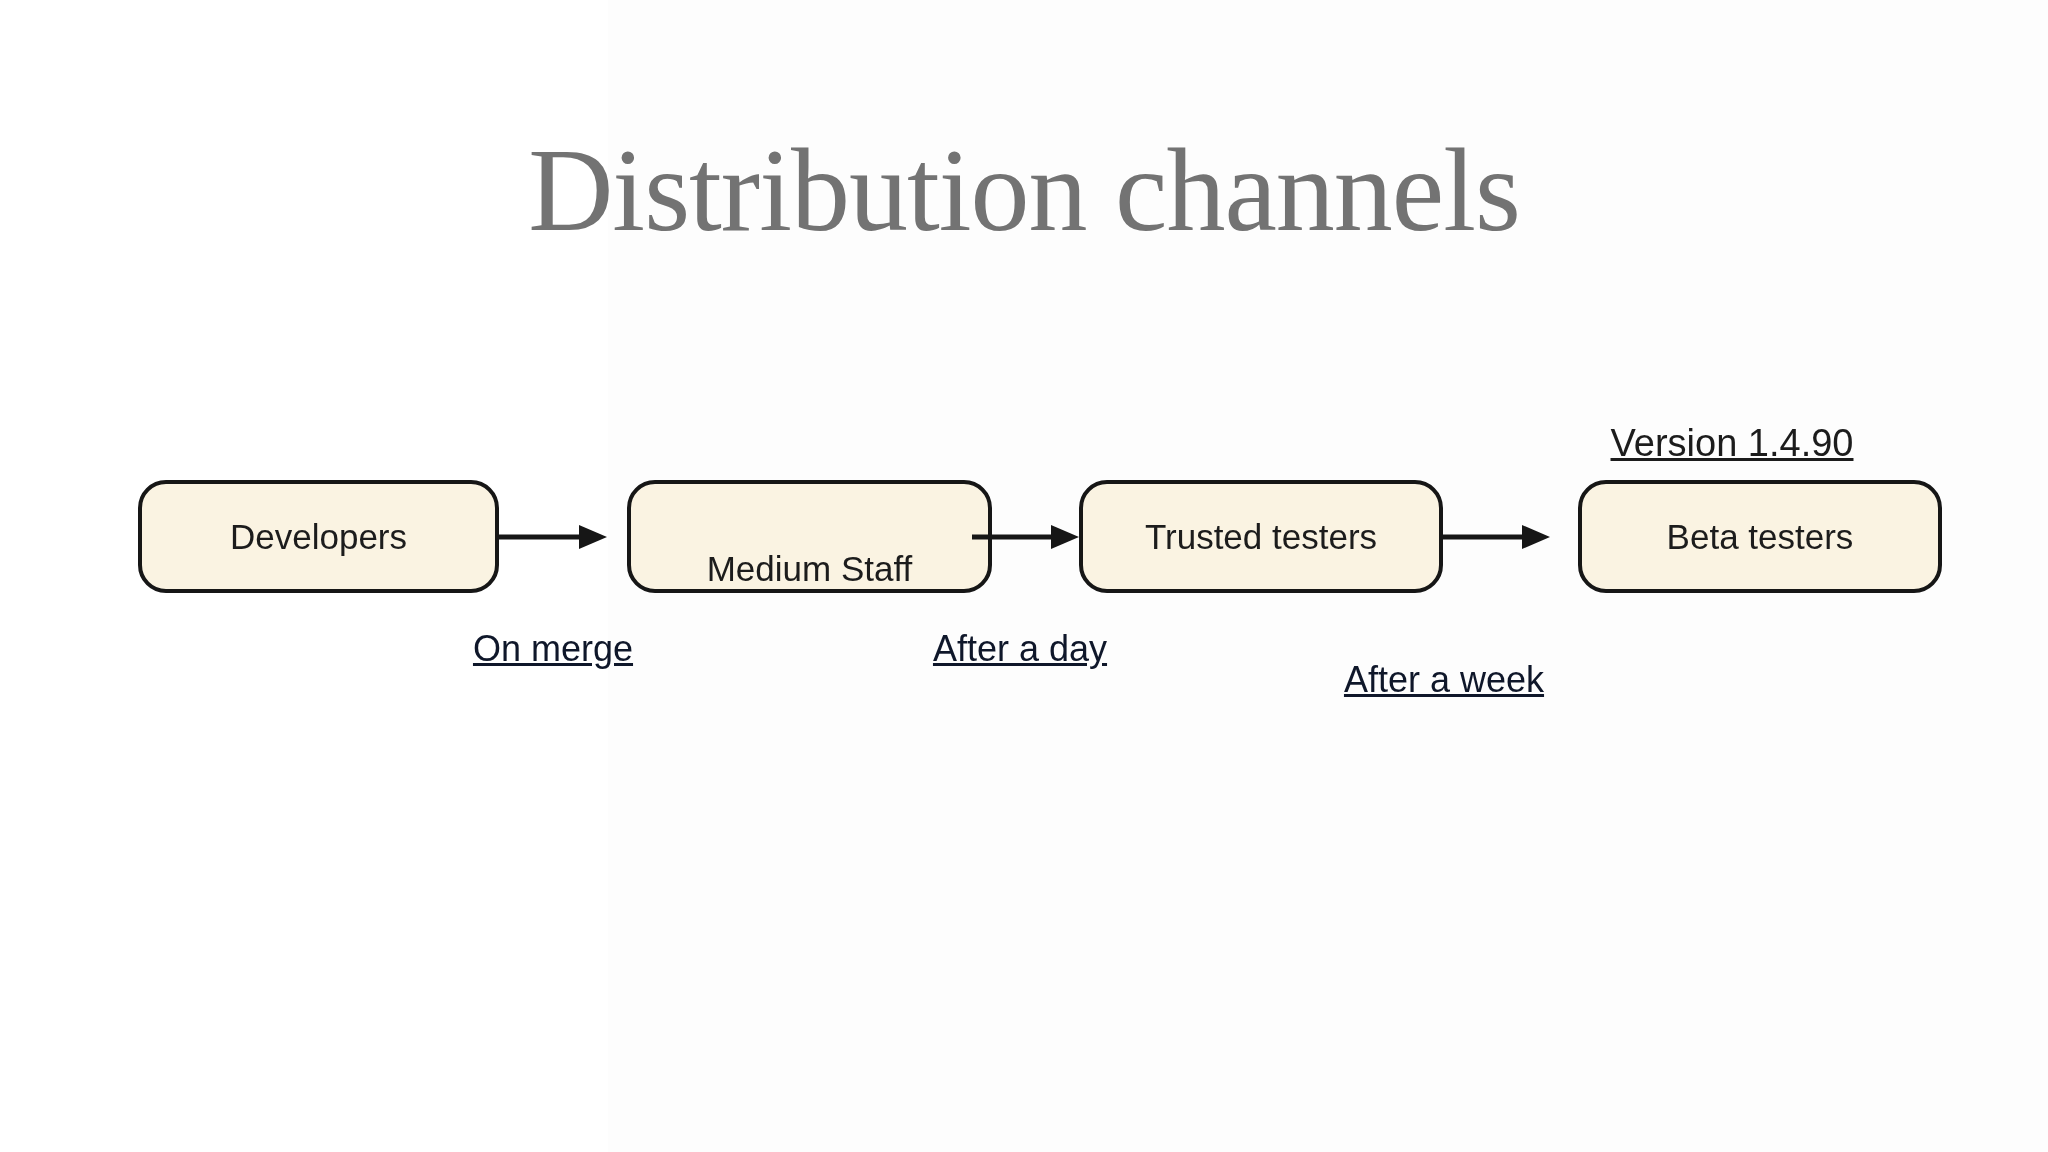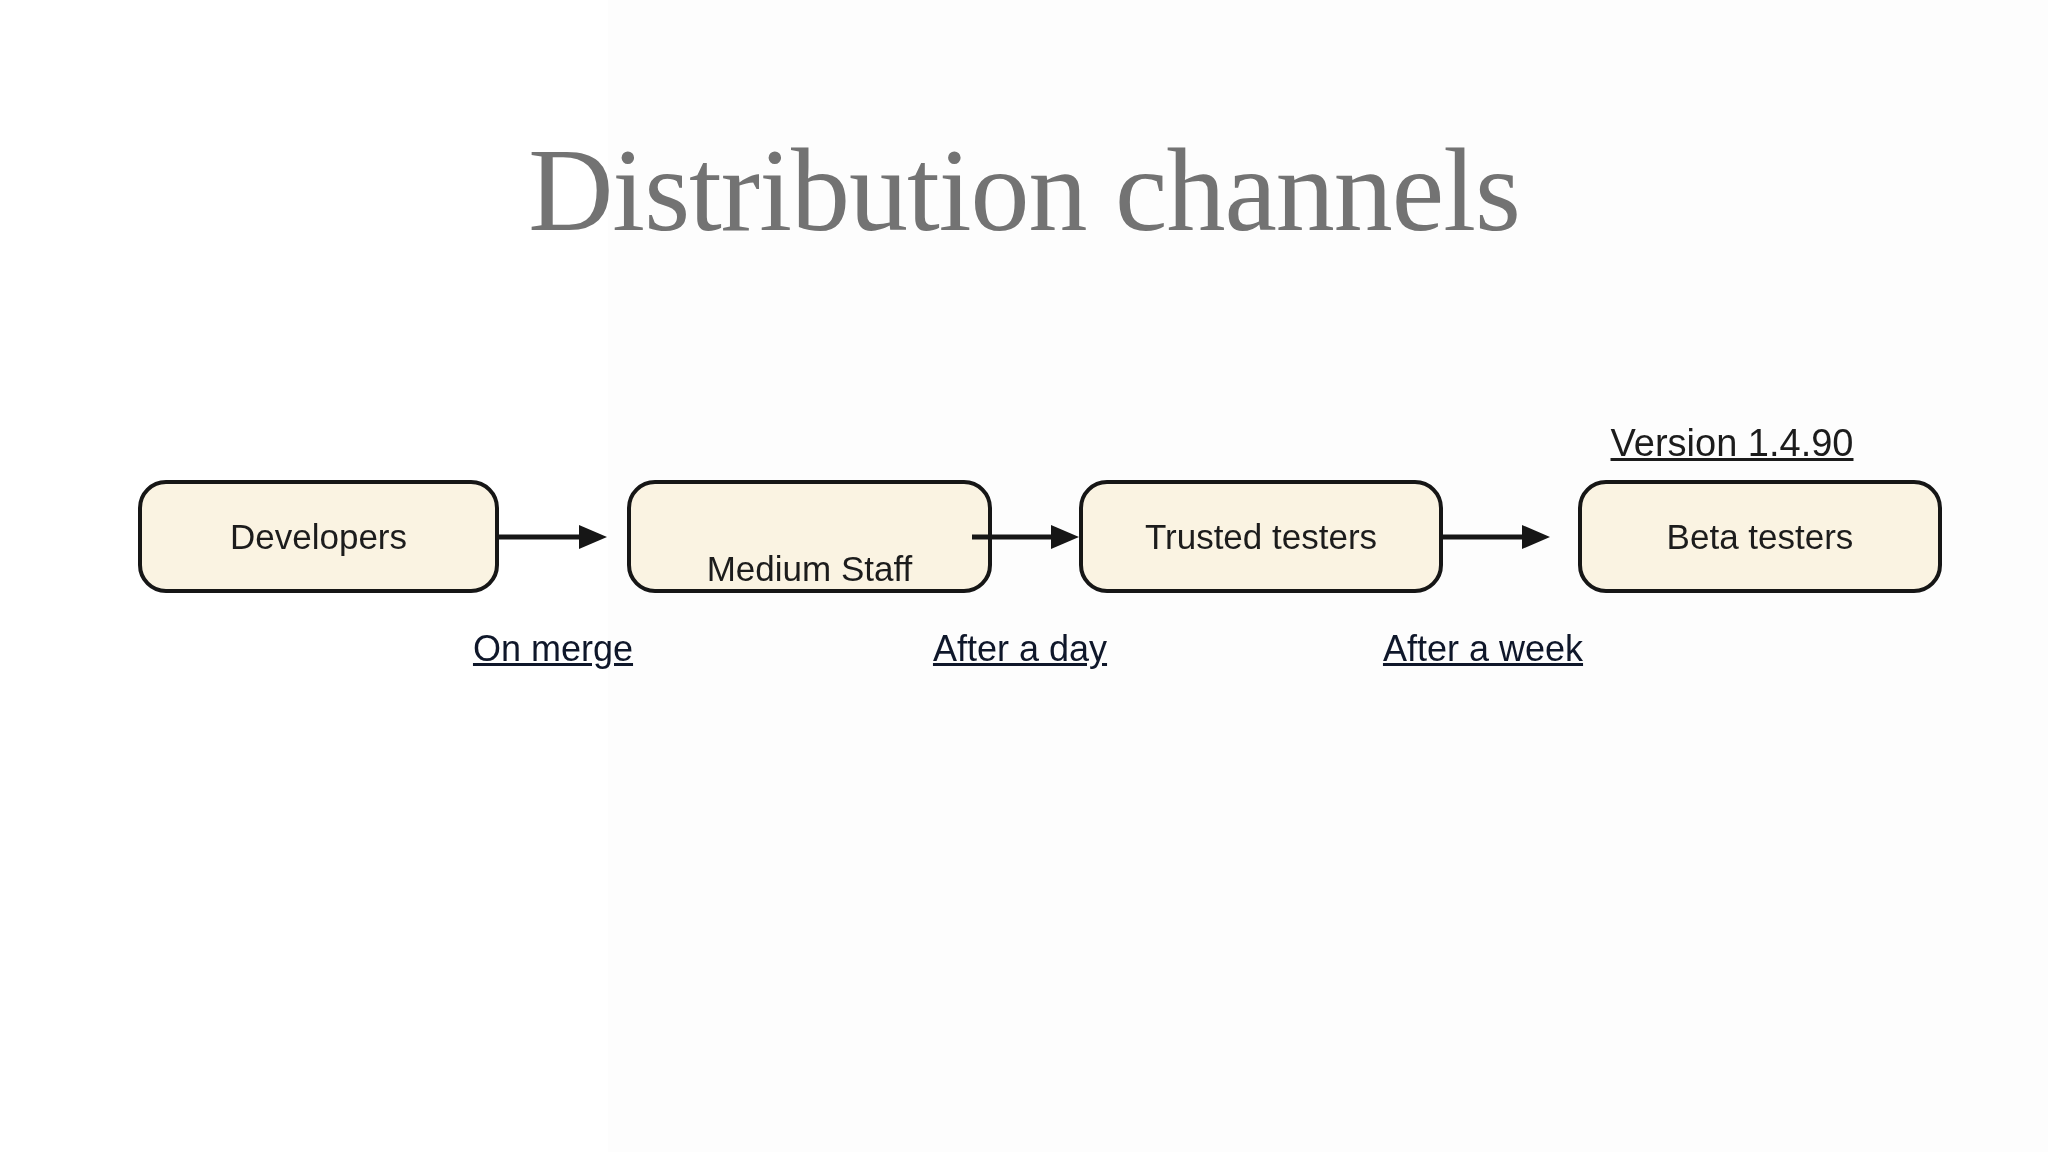--- a/index.html
+++ b/index.html
@@ -79,21 +79,21 @@
     top: 631px;
     transform: translateX(-50%);
     font-size: 36px;
     line-height: 1;
     white-space: nowrap;
     color: #0f172a;
     text-decoration: underline;
   }
   .l1 { left: 553px; }
   .l2 { left: 1020px; }
-  .l3 { left: 1483px; }
+  .l3 { left: 1444px; margin-top: 31px; }
 </style>
 </head>
 <body>
 
 <div class="stage">
   <div class="bg-band"></div>
 
   <div class="slide-title">Distribution channels</div>
 
   <div class="version-label">Version 1.4.90</div>

